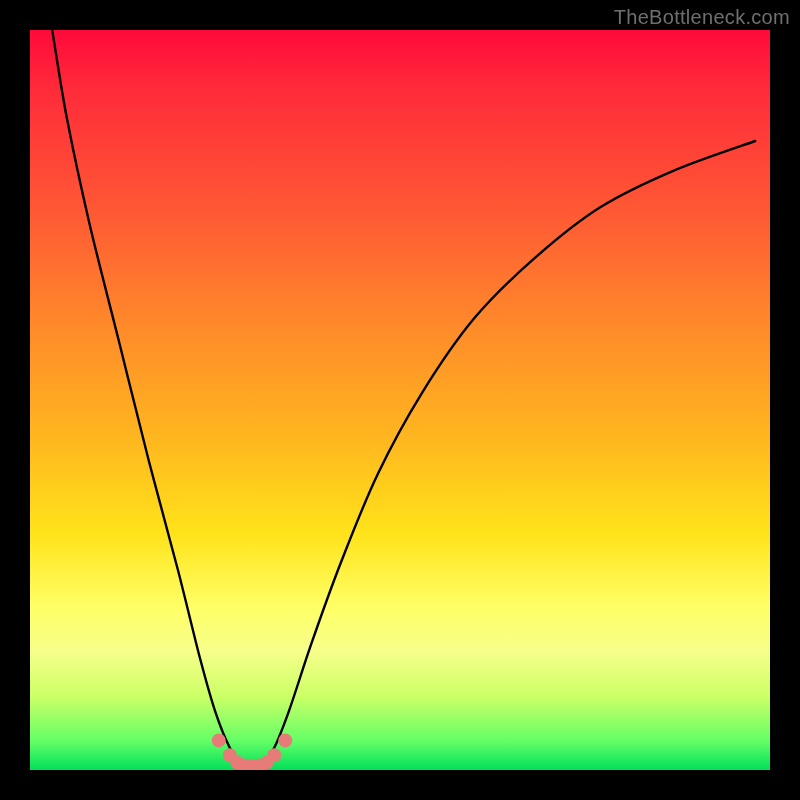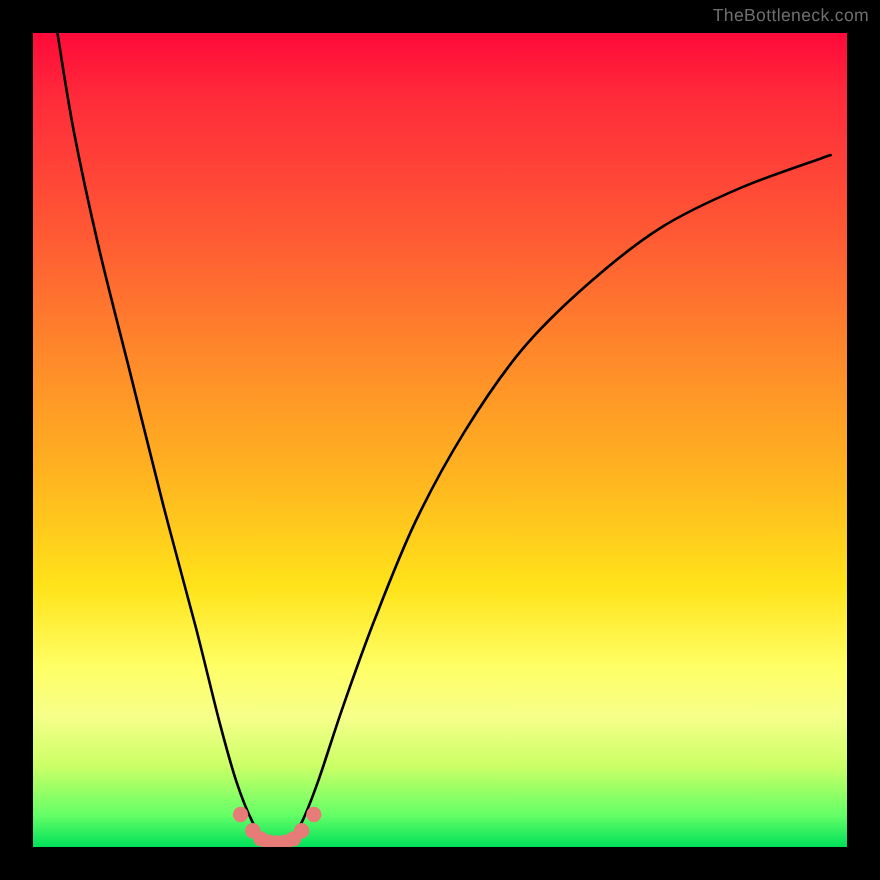--- a/index.html
+++ b/index.html
@@ -39,21 +39,21 @@
       #ccff66 90%,
       #66ff66 96%,
       #00e05a 100%
     );
   }
   .watermark {
     position: absolute;
     top: 6px;
     right: 10px;
     color: #6f6f6f;
-    font-size: 16px;
+    font-size: 20px;
     letter-spacing: 0.3px;
     user-select: none;
   }
   svg.curve {
     position: absolute;
     top: 0;
     left: 0;
     width: 740px;
     height: 740px;
   }

